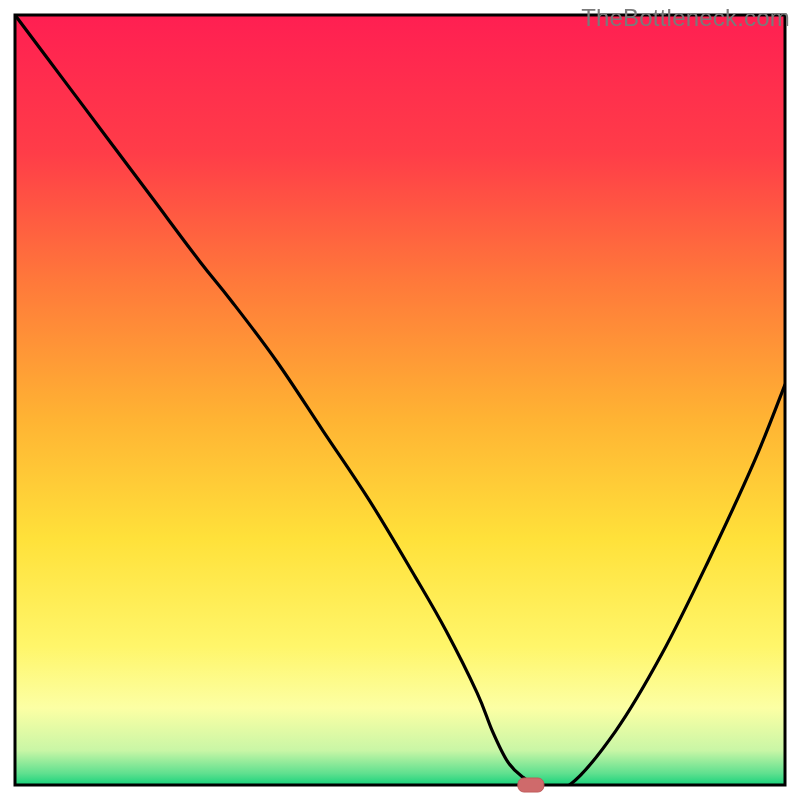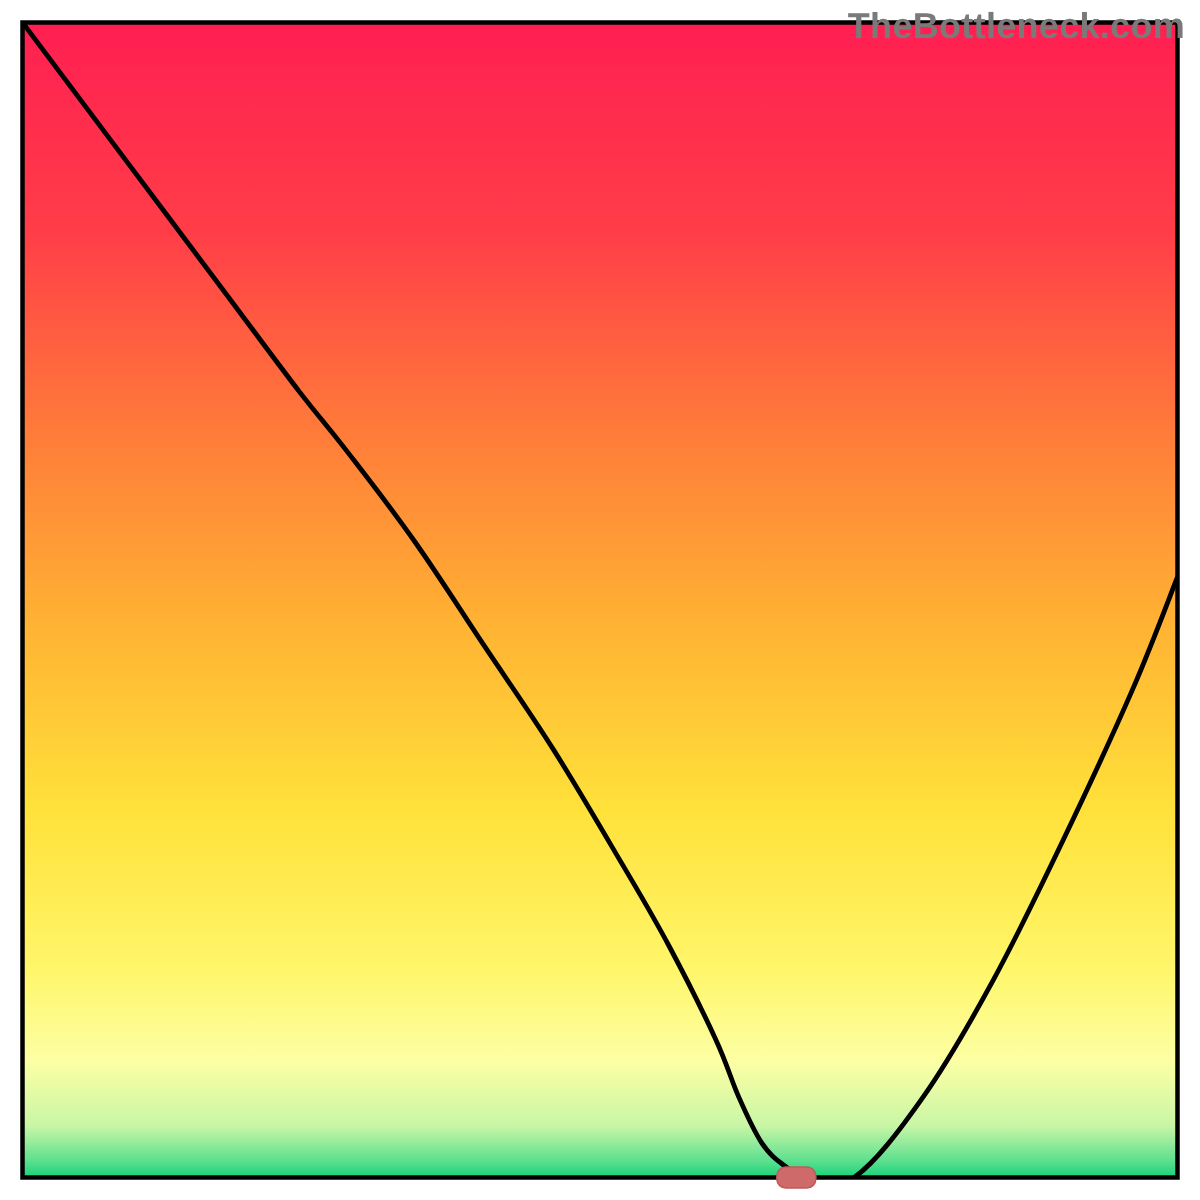--- a/index.html
+++ b/index.html
@@ -14,21 +14,21 @@
   .stage {
     position: relative;
     width: 800px;
     height: 800px;
   }
   .watermark {
     position: absolute;
     top: 4px;
     right: 10px;
     font-size: 24px;
-    font-weight: 700;
+    font-weight: 400;
     color: #7a7a7a;
     letter-spacing: 0.2px;
     z-index: 3;
     user-select: none;
   }
   svg.plot {
     position: absolute;
     left: 0;
     top: 0;
     width: 800px;

